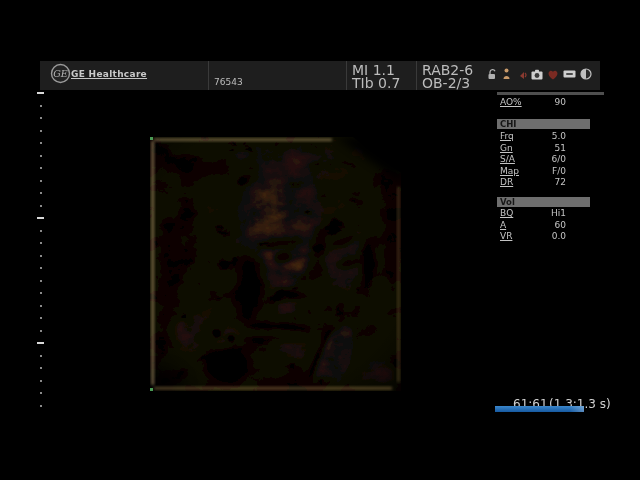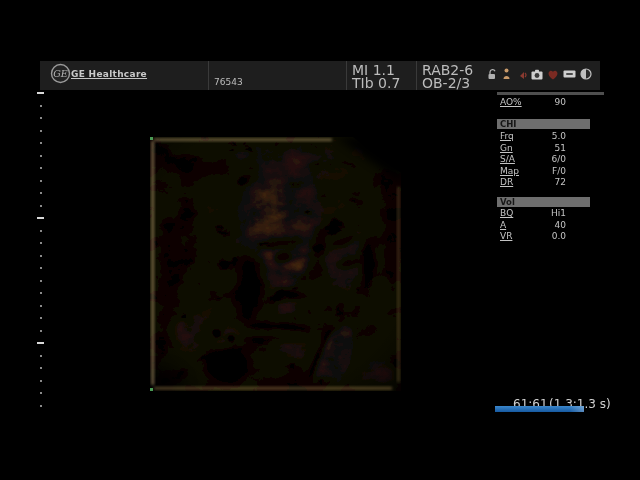--- a/index.html
+++ b/index.html
@@ -265,21 +265,21 @@
       <span class="pvalue">72</span>
     </div>
 
     <div class="shead" style="top:111px">Vol</div>
     <div class="prow" style="top:122px">
       <span class="plabel">BQ</span>
       <span class="pvalue">Hi1</span>
     </div>
     <div class="prow" style="top:133.5px">
       <span class="plabel">A</span>
-      <span class="pvalue">40</span>
+      <span class="pvalue">60</span>
     </div>
     <div class="prow" style="top:145px">
       <span class="plabel">VR</span>
       <span class="pvalue">0.0</span>
     </div>
   </div>
 
   <div class="cine-label" style="left:513px;top:397px">61:61</div>
   <div class="cine-label" style="left:549px;top:397px">(1.3:1.3 s)</div>
   <div class="cine-bar">

